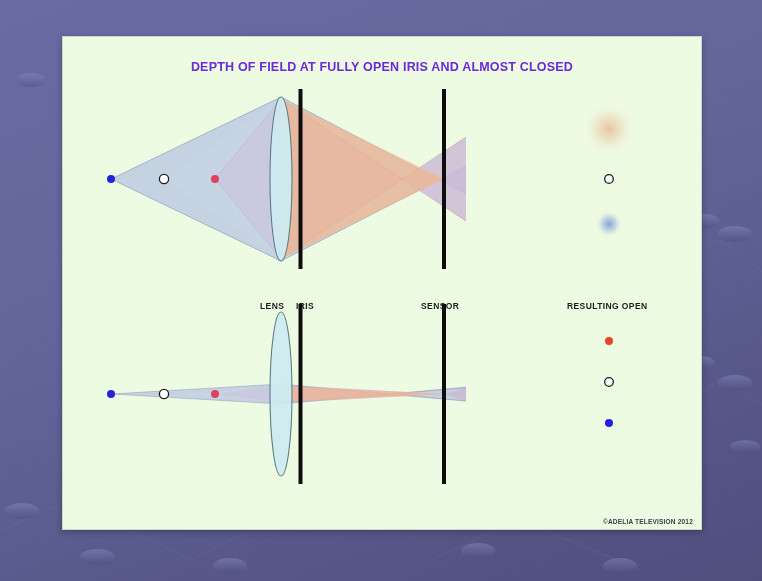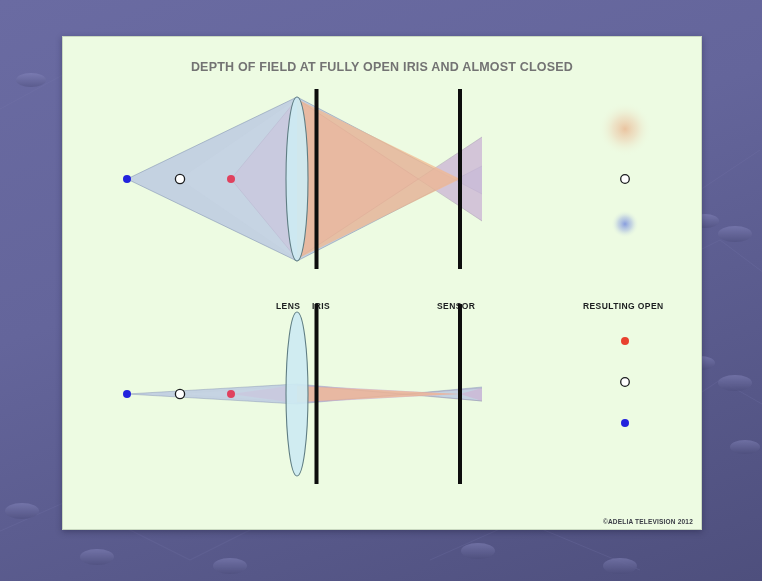--- a/index.html
+++ b/index.html
@@ -46,28 +46,28 @@
 
   #slide-title {
     position: absolute;
     left: 0;
     top: 23px;
     width: 638px;
     text-align: center;
     font-size: 12.5px;
     font-weight: bold;
     letter-spacing: 0.2px;
-    color: #737373;
+    color: #6d28d9;
     white-space: nowrap;
   }
 
   
   .diagram {
     position: absolute;
-    left: 16px;
+    left: 0;
     width: 594px;
   }
   #diagram-top    { top: 32px;  height: 220px; }
   #diagram-bottom { top: 252px; height: 230px; }
 
   .diagram svg {
     position: absolute;
     left: 0; top: 0;
     width: 638px;
   }

